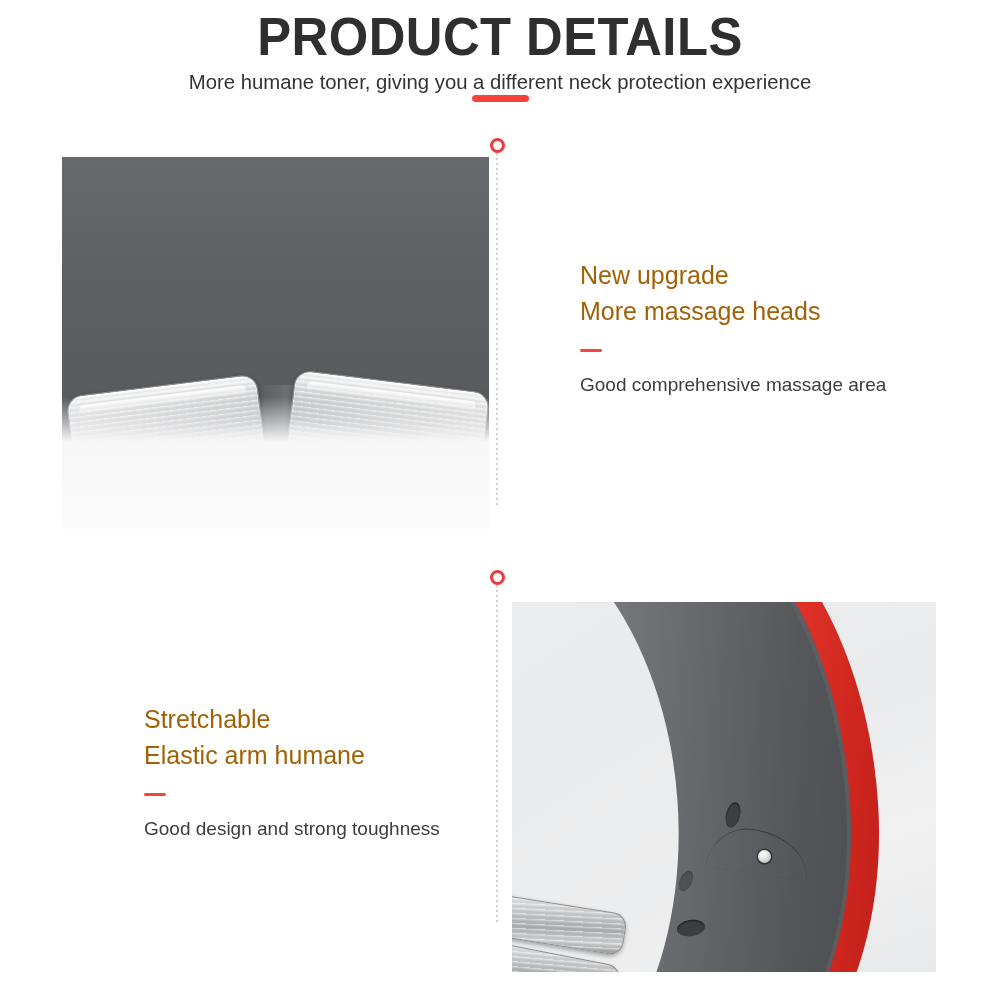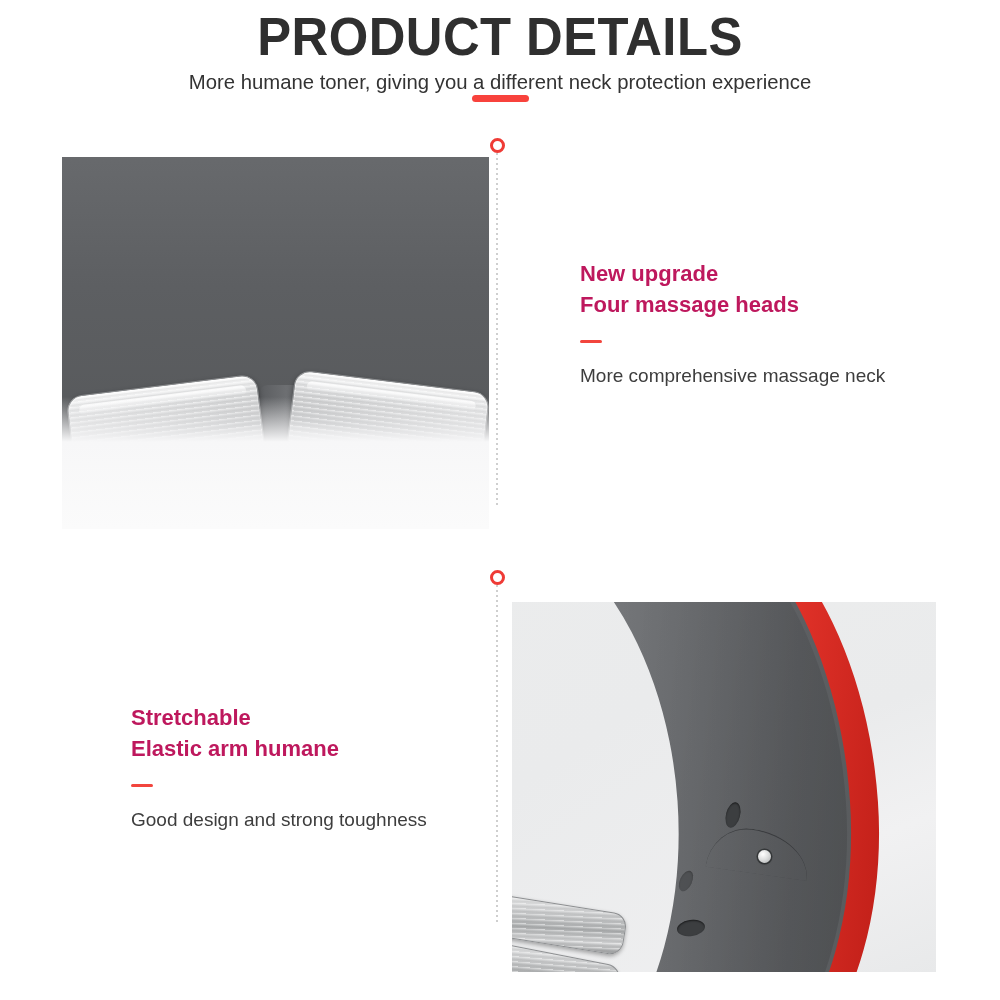--- a/index.html
+++ b/index.html
@@ -204,33 +204,33 @@
     border:1.4px solid #8c8e90;
     border-radius:14px;
     box-shadow:0 2px 4px rgba(0,0,0,.33);
   }
   #armpad-1 { left:-96px; top:296px; width:210px; height:42px; transform:rotate(9deg); }
   #armpad-2 { left:-104px; top:344px; width:212px; height:40px; transform:rotate(11deg); }
 
   
   .feature-block { position:absolute; }
   .feature-heading {
-    font-size:22px; font-weight:bold; color:#be185d;
+    font-size:25px; font-weight:normal; color:#a16207;
     line-height:1.42; white-space:nowrap;
   }
   .feature-rule {
     width:22px; height:3px; background:#f2453d;
     margin-top:20px; margin-bottom:22px; border-radius:2px;
   }
   .feature-sub {
     font-size:19px; font-weight:normal; color:#3d3d3d;
     white-space:nowrap;
   }
   #feature-heads { left:580px; top:258px; }
-  #feature-arm   { left:131px; top:702px; }
+  #feature-arm   { left:144px; top:702px; }
 </style>
 </head>
 <body>
 
 <div class="page">
 
   <div class="page-title">PRODUCT DETAILS</div>
 
   <div class="page-subtitle">More humane toner, giving you a different neck protection experience</div>
 
@@ -248,23 +248,23 @@
     <div class="rib"></div>
     <div class="pad" id="pad-tl"></div>
     <div class="pad" id="pad-tr"></div>
     <div class="pad" id="pad-bl"></div>
     <div class="pad" id="pad-br"></div>
     <div class="floor"></div>
   </div>
 
   <div class="feature-block" id="feature-heads">
     <div class="feature-heading">New upgrade</div>
-    <div class="feature-heading">Four massage heads</div>
+    <div class="feature-heading">More massage heads</div>
     <div class="feature-rule"></div>
-    <div class="feature-sub">More comprehensive massage neck</div>
+    <div class="feature-sub">Good comprehensive massage area</div>
   </div>
 
   <div class="connector-dot" style="left:490px; top:570px;"></div>
   <div class="connector-line" style="left:496px; top:585px; height:338px;"></div>
 
   <div class="feature-block" id="feature-arm">
     <div class="feature-heading">Stretchable</div>
     <div class="feature-heading">Elastic arm humane</div>
     <div class="feature-rule"></div>
     <div class="feature-sub">Good design and strong toughness</div>

